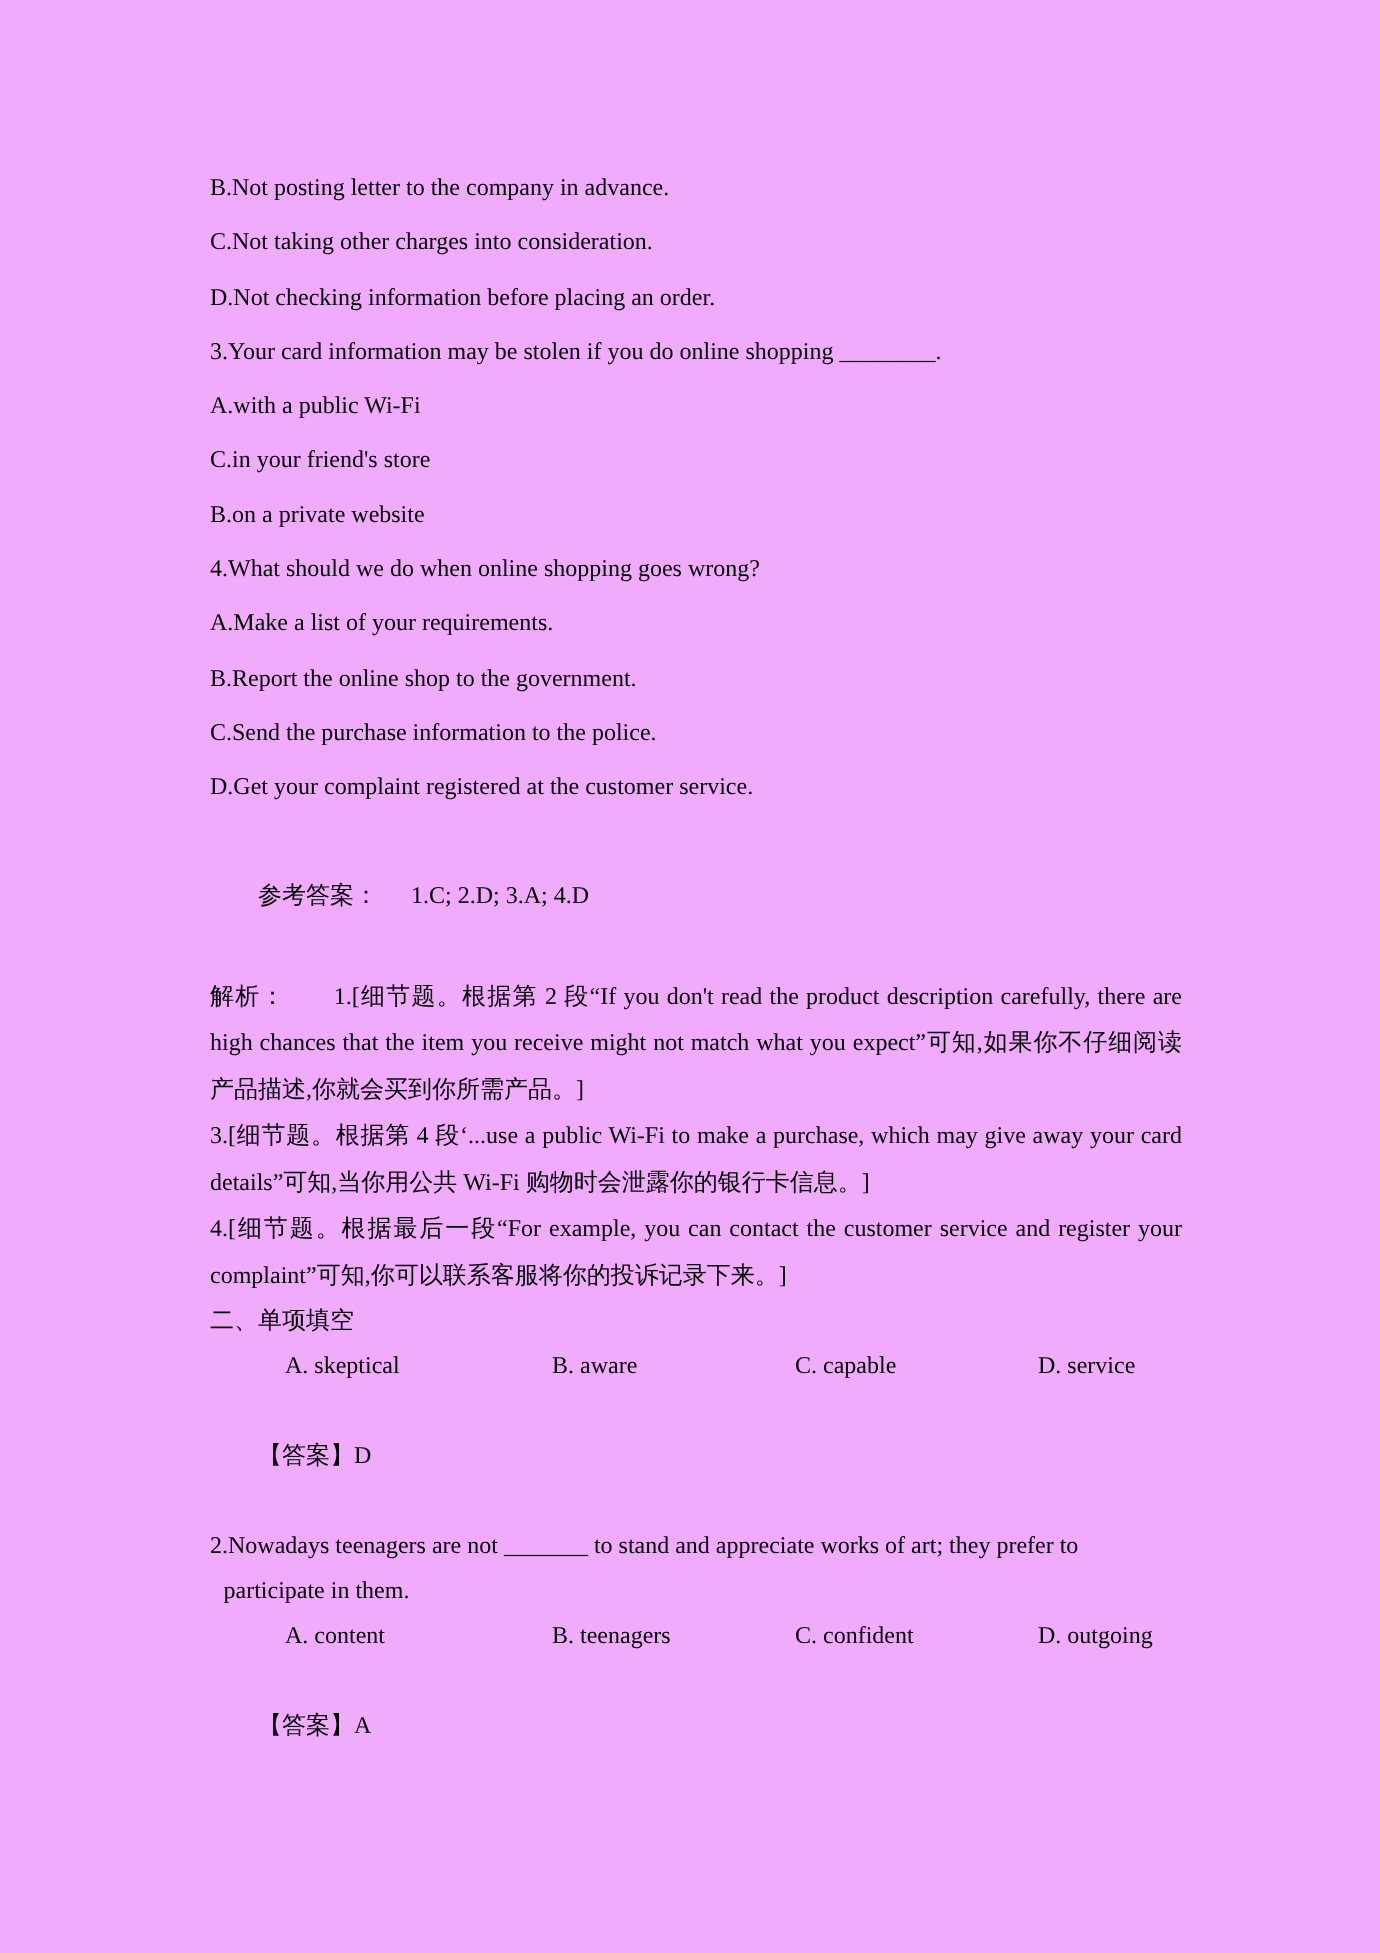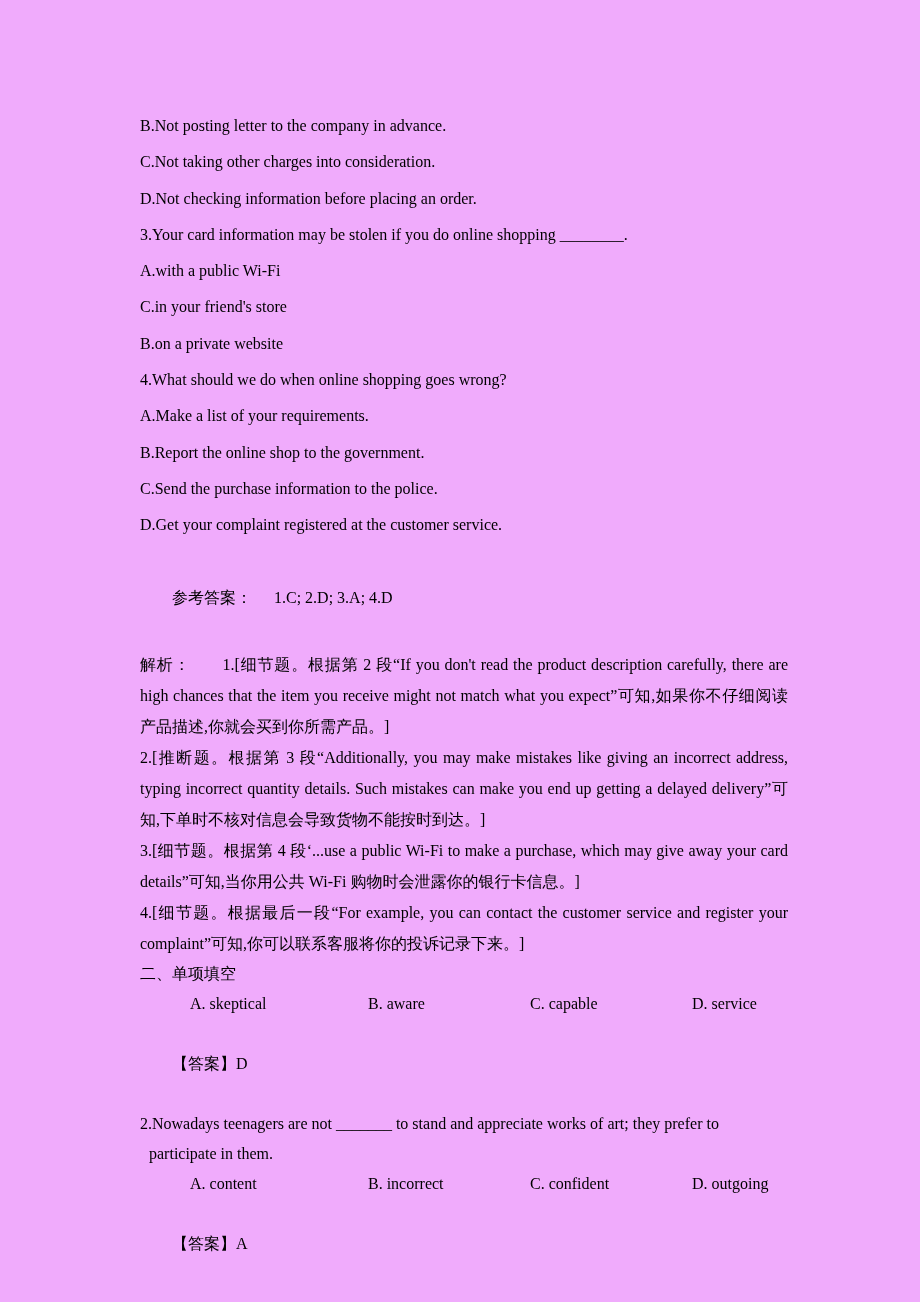--- a/index.html
+++ b/index.html
@@ -74,21 +74,20 @@
       <div class="line-lg">D.Get your complaint registered at the customer service.</div>
 
       <div class="line-lg">
         <span class="label-gap">参考答案：</span><span>1.C; 2.D; 3.A; 4.D</span>
       </div>
 
       <div class="analysis-block">
         <p class="para">
           <span class="label-gap-sm">解析：</span><span>1.[细节题。根据第 2 段“If you don't read the product description carefully, there are high chances that the item you receive might not match what you expect”可知,如果你不仔细阅读产品描述,你就会买到你所需产品。]</span>
         </p>
-        <p class="para">2.[推断题。根据第 3 段“Additionally, you may make mistakes like giving an incorrect address, typing incorrect quantity details. Such mistakes can make you end up getting a delayed delivery”可知,下单时不核对信息会导致货物不能按时到达。]</p>
         <p class="para">3.[细节题。根据第 4 段‘...use a public Wi-Fi to make a purchase, which may give away your card details”可知,当你用公共 Wi-Fi 购物时会泄露你的银行卡信息。]</p>
         <p class="para">4.[细节题。根据最后一段“For example, you can contact the customer service and register your complaint”可知,你可以联系客服将你的投诉记录下来。]</p>
       </div>
     </div>
 
     <div>
       <div class="line-sm">二、单项填空</div>
 
       <div class="opt-row">
         <span class="o1">A. skeptical</span>
@@ -97,21 +96,21 @@
         <span class="o4">D. service</span>
       </div>
       <div class="line-sm">
         <span>【答案】</span><span>D</span>
       </div>
 
       <div class="line-sm">2.Nowadays teenagers are not _______ to stand and appreciate works of art; they prefer to</div>
       <div class="line-sm indent-cont">participate in them.</div>
       <div class="opt-row">
         <span class="o1">A. content</span>
-        <span class="o2">B. incorrect</span>
+        <span class="o2">B. teenagers</span>
         <span class="o3">C. confident</span>
         <span class="o4">D. outgoing</span>
       </div>
       <div class="line-sm">
         <span>【答案】</span><span>A</span>
       </div>
 
     </div>
 
   </div>

